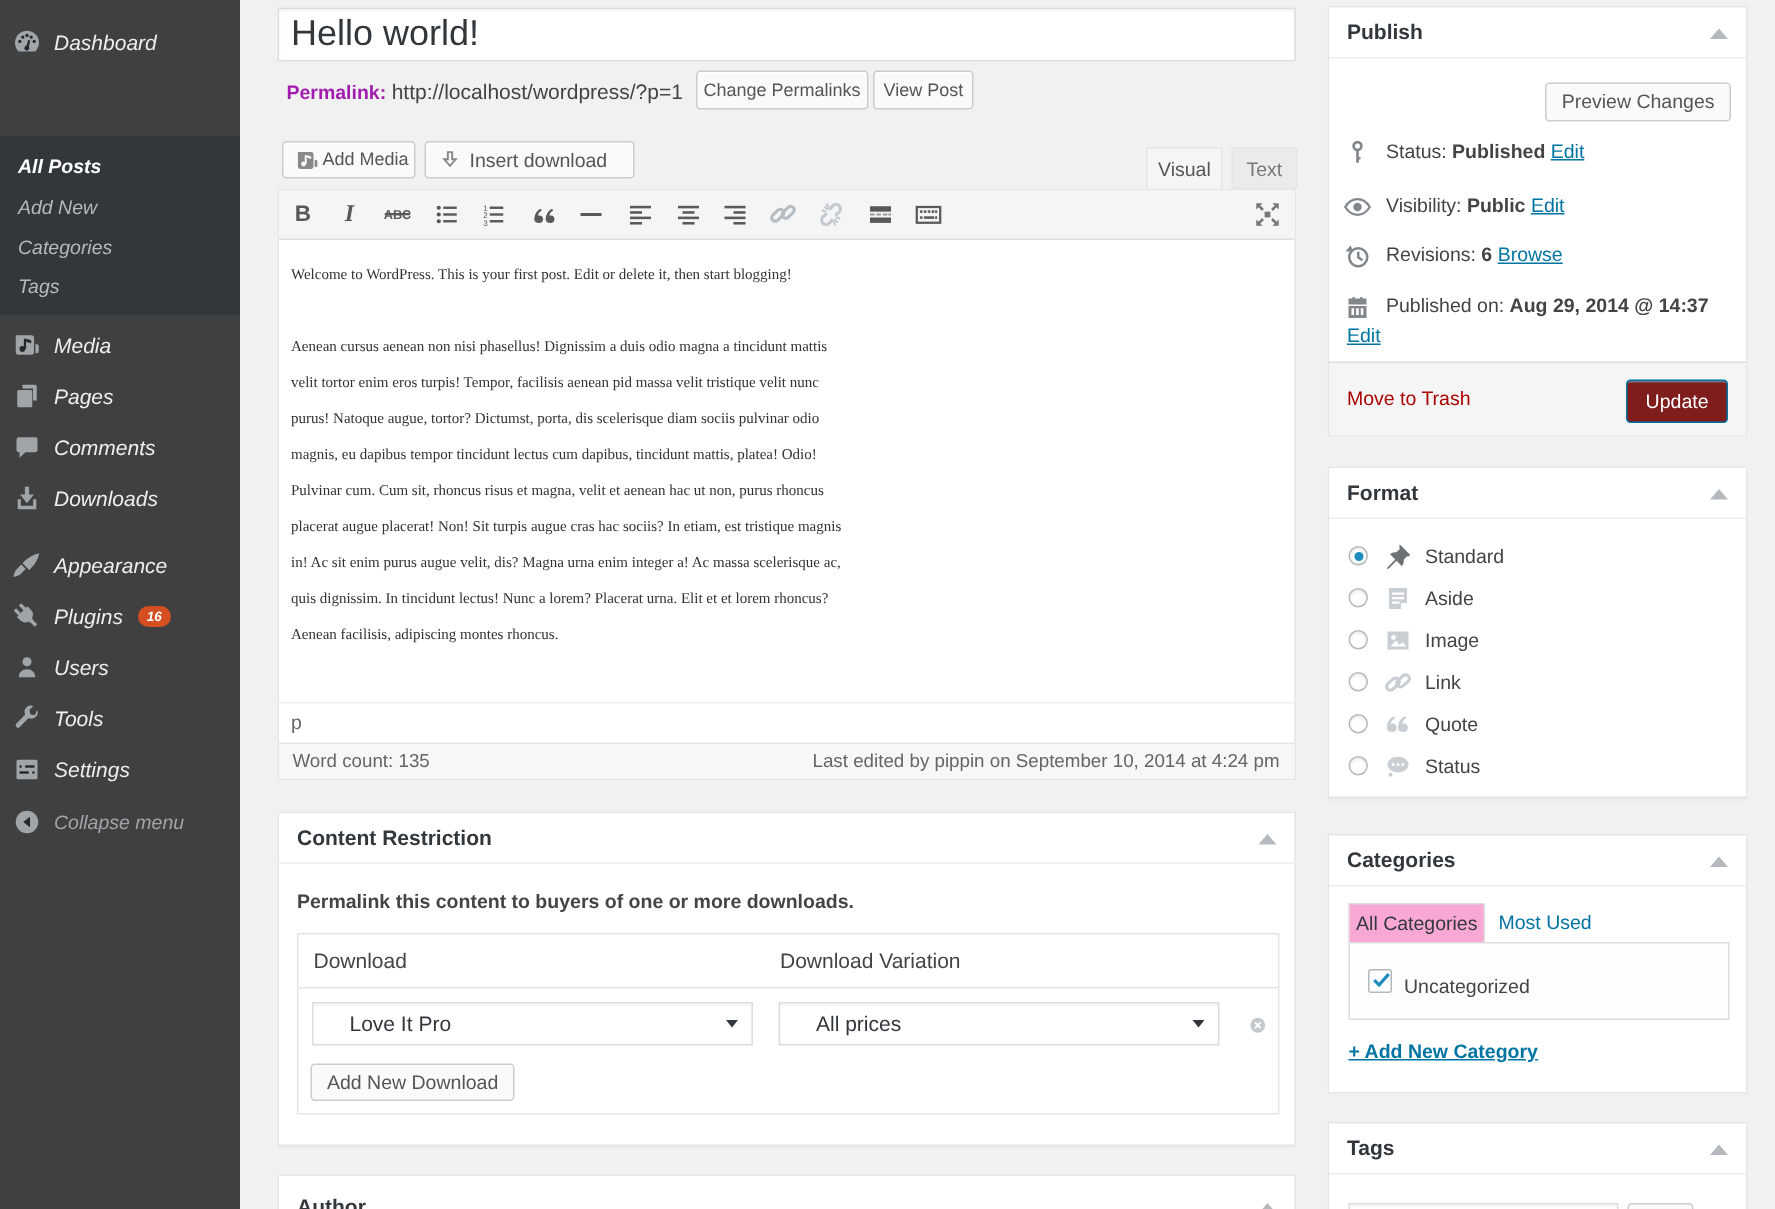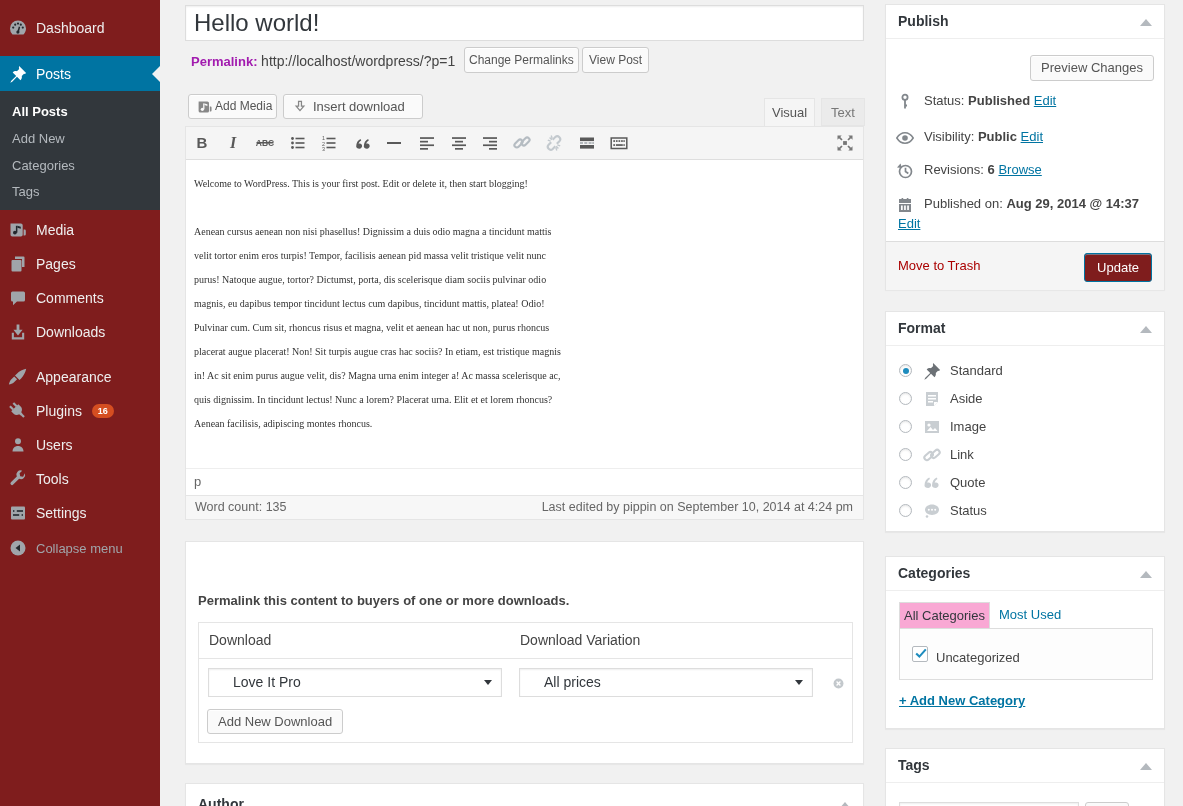--- a/index.html
+++ b/index.html
@@ -2,21 +2,21 @@
 <html><head>
 <meta charset="utf-8">
 <style>
 * { margin:0; padding:0; box-sizing:border-box; }
 html,body { width:1183px; height:806px; }
 body { font-family:"Liberation Sans", sans-serif; font-size:13px; color:#444; background:#f1f1f1; }
 #wrap { position:relative; width:1183px; height:806px; overflow:hidden; }
 a { color:#0074a2; text-decoration:underline; }
 
 
-#menu { position:absolute; left:0; top:0; width:160px; height:806px; background:#7f1d1d; }
+#menu { position:absolute; left:0; top:0; width:160px; height:806px; background:#404040;font-style:italic; }
 .mitem { position:absolute; left:0; width:160px; height:34px; color:#eee; font-size:14px; }
 .mitem .mi { position:absolute; left:8px; top:50%; margin-top:-10px; width:20px; height:20px; }
 .mitem .mt { position:absolute; left:36px; top:50%; transform:translateY(-50%); white-space:nowrap; }
 #m-posts { background:#0074a2; color:#fff; }
 #m-posts .notch { position:absolute; right:0; top:50%; margin-top:-8px; width:0; height:0;
   border-top:8px solid transparent; border-bottom:8px solid transparent; border-right:8px solid #f1f1f1; }
 #submenu { position:absolute; left:0; top:91px; width:160px; height:119px; background:#32373c; }
 .smitem { position:absolute; left:12px; color:#b4b9be; font-size:13px; white-space:nowrap; transform:translateY(-50%); }
 .smitem.cur { color:#fff; font-weight:bold; }
 .badge { display:inline-block; background:#d54e21; color:#fff; font-size:9px; font-weight:bold;
@@ -150,27 +150,20 @@
             <circle cx="7.2" cy="6.7" r="1.1"></circle>
             <circle cx="10" cy="5.6" r="1.1"></circle>
             <circle cx="12.8" cy="6.7" r="1.1"></circle>
             <circle cx="14.8" cy="9.6" r="1.1"></circle>
             <path d="M9 14.6l1.8-6 1.4.4-1.5 6z"></path>
             <circle cx="9.9" cy="14.1" r="1.6"></circle>
           </g>
         </svg>
     <span class="mt">Dashboard</span>
   </div>
-  <div class="mitem" id="m-posts" style="top:56px;height:35px;">
-    <svg class="mi" viewBox="0 0 20 20">
-          <path fill="#fff" d="M11.1 1.9l7 7-1.2 1.2-.9-.3-2.2 2.3c.3 1.5-.1 3.1-1.3 4.2l-3.5-3.5-4.8 4.9-1.9 1 1-1.9 4.9-4.8L4.7 8.5c1.1-1.2 2.7-1.6 4.2-1.3L11.2 5l-.3-.9z"></path>
-        </svg>
-    <span class="mt">Posts</span>
-    <span class="notch"></span>
-  </div>
   <div id="submenu">
     <span class="smitem cur" style="top:20px;">All Posts</span>
     <span class="smitem" style="top:47px;">Add New</span>
     <span class="smitem" style="top:74px;">Categories</span>
     <span class="smitem" style="top:100px;">Tags</span>
   </div>
   <div class="mitem" style="top:213px;">
     <svg class="mi" viewBox="0 0 20 20">
           <path fill="#a0a5aa" d="M2.5 3.5h10.4a1.8 1.8 0 0 1 1.8 1.8v9.4a1.8 1.8 0 0 1-1.8 1.8H4.3a1.8 1.8 0 0 1-1.8-1.8z"></path>
           <g fill="#23282d">
@@ -411,20 +404,21 @@
 Aenean facilisis, adipiscing montes rhoncus.</p>
     </div>
     <div id="epath">p</div>
     <div id="estatus">
           <span class="wc">Word count: 135</span>
           <span class="le">Last edited by pippin on September 10, 2014 at 4:24 pm</span>
         </div>
   </div>
 
   <div class="postbox" id="crbox">
+    <div class="hndle">Content Restriction<span class="toggle"></span></div>
     <div id="cr-desc">Permalink this content to buyers of one or more downloads.</div>
     <div id="crtable">
       <span class="th" style="left:10px;">Download</span>
       <span class="th" style="left:321px;">Download Variation</span>
       <div class="hline"></div>
       <div class="fakesel" style="left:9px; top:45px; width:294px;">Love It Pro<span class="arr"></span></div>
       <div class="fakesel" style="left:320px; top:45px; width:294px;">All prices<span class="arr"></span></div>
       <svg id="cr-x" viewBox="0 0 20 20">
             <circle cx="10" cy="10" r="9" fill="#c3c8cc"></circle>
             <path stroke="#fff" stroke-width="2.4" d="M6.5 6.5l7 7M13.5 6.5l-7 7"></path>

